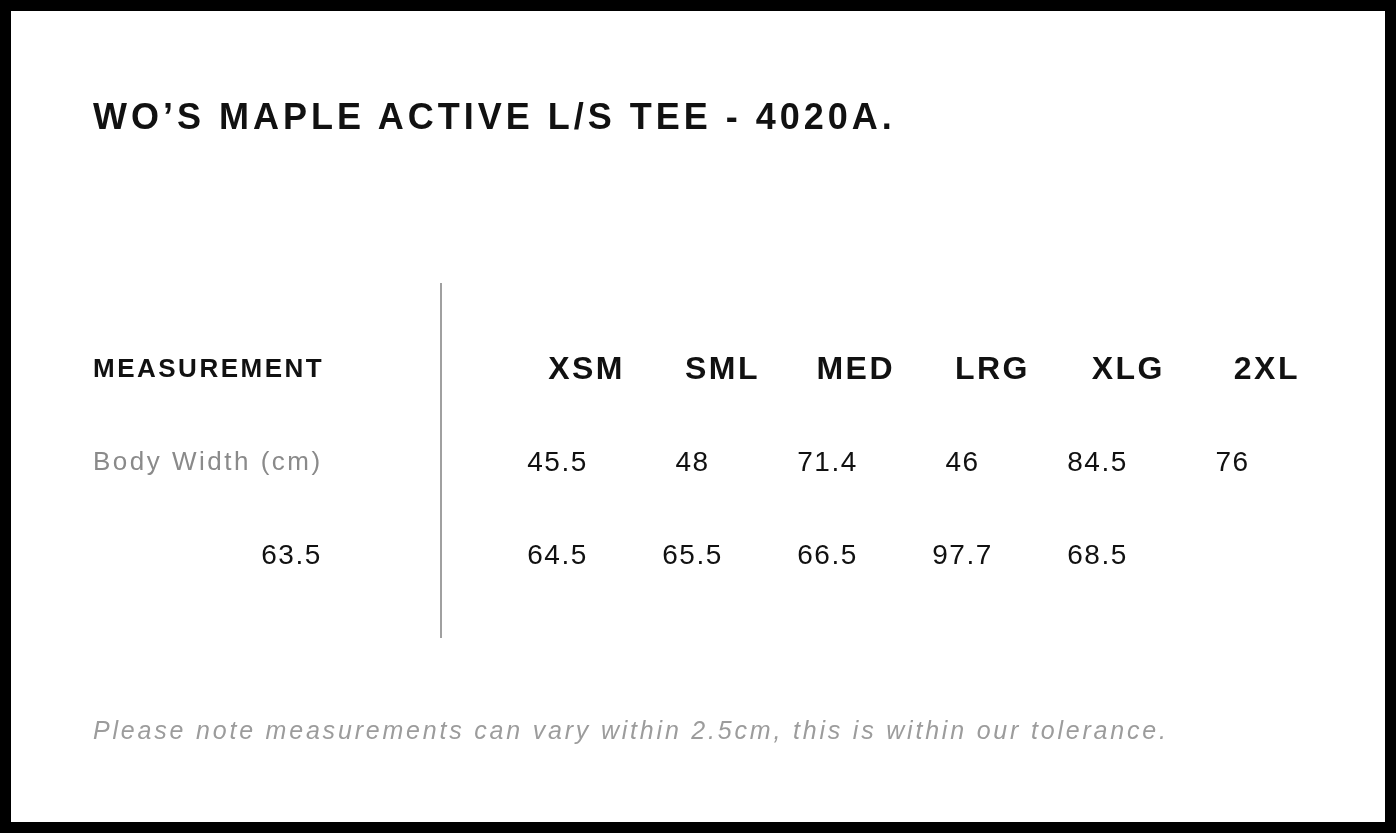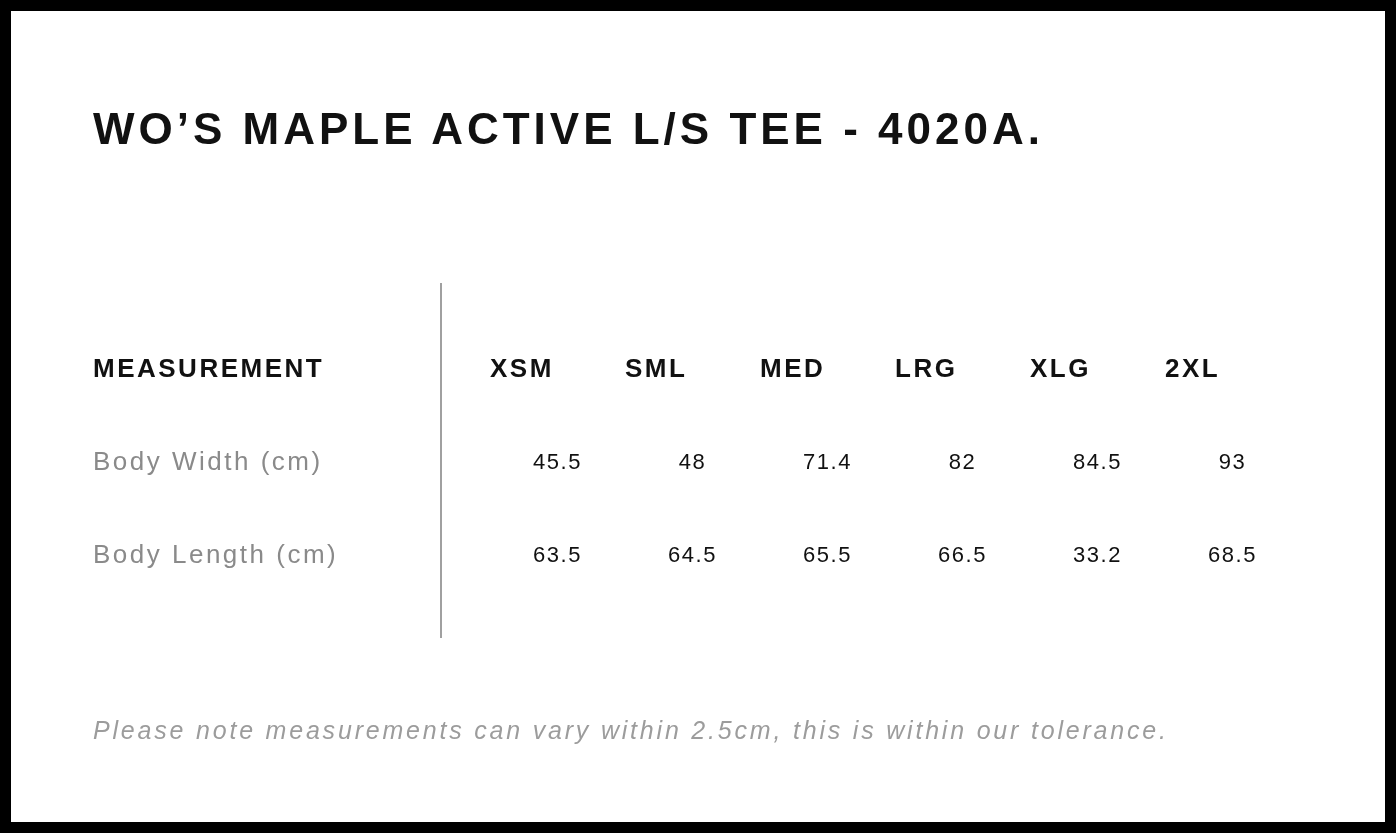--- a/index.html
+++ b/index.html
@@ -22,22 +22,22 @@
   .border-overlay {
     position: absolute;
     inset: 0;
     border: 11px solid var(--border);
     pointer-events: none;
     z-index: 10;
   }
   .page-title {
     position: absolute;
     left: 93px;
-    top: 104px;
-    font-size: 44px;
+    top: 96px;
+    font-size: 36px;
     font-weight: 700;
     letter-spacing: 4px;
     white-space: nowrap;
     color: var(--text-primary);
   }
   .size-table {
     position: absolute;
     left: 93px;
     top: 322px;
     display: grid;
@@ -46,35 +46,35 @@
     align-items: center;
   }
   .measurement-head {
     font-size: 26px;
     font-weight: 700;
     letter-spacing: 2.5px;
     text-align: left;
     white-space: nowrap;
   }
   .size-head {
-    font-size: 26px;
+    font-size: 32px;
     font-weight: 700;
     letter-spacing: 2.5px;
-    text-align: left;
+    text-align: right;
     white-space: nowrap;
   }
   .row-label {
     font-size: 26px;
     font-weight: 400;
     letter-spacing: 2.5px;
     color: var(--text-muted);
     white-space: nowrap;
   }
   .value-cell {
-    font-size: 22px;
+    font-size: 28px;
     font-weight: 400;
     letter-spacing: 1.5px;
     text-align: center;
     color: var(--text-primary);
     white-space: nowrap;
   }
   .divider-line {
     position: absolute;
     left: 440px;
     top: 283px;
@@ -109,26 +109,25 @@
   <div class="size-head">SML</div>
   <div class="size-head">MED</div>
   <div class="size-head">LRG</div>
   <div class="size-head">XLG</div>
   <div class="size-head">2XL</div>
 
   <div class="row-label">Body Width (cm)</div>
   <div class="value-cell">45.5</div>
   <div class="value-cell">48</div>
   <div class="value-cell">71.4</div>
-  <div class="value-cell">82</div>
+  <div class="value-cell">46</div>
   <div class="value-cell">84.5</div>
-  <div class="value-cell">93</div>
+  <div class="value-cell">76</div>
 
-  <div class="row-label">Body Length (cm)</div>
   <div class="value-cell">63.5</div>
   <div class="value-cell">64.5</div>
   <div class="value-cell">65.5</div>
   <div class="value-cell">66.5</div>
-  <div class="value-cell">33.2</div>
+  <div class="value-cell">97.7</div>
   <div class="value-cell">68.5</div>
 </div>
 
 <p class="tolerance-note">Please note measurements can vary within 2.5cm, this is within our tolerance.</p>
 
 </body></html>

